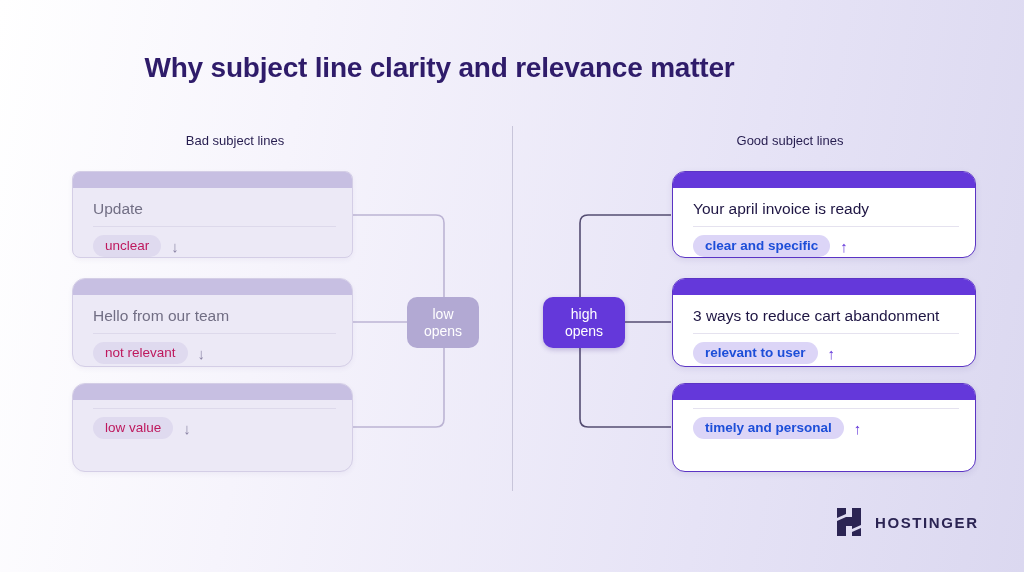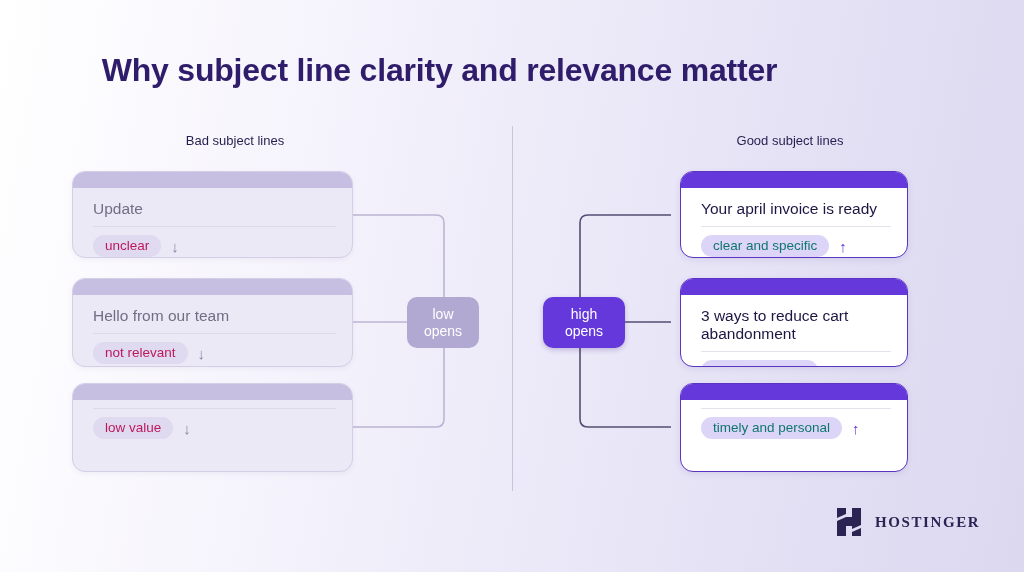--- a/index.html
+++ b/index.html
@@ -3,71 +3,70 @@
 <meta charset="utf-8">
 <style>
   html,body{margin:0;padding:0;background:#dcd9f0;}
   .stage{
     position:relative;width:1024px;height:572px;overflow:hidden;
     background:linear-gradient(100deg,#ffffff 0%,#f6f4fc 28%,#e6e3f6 70%,#dbd8f0 100%);
     font-family:"Liberation Sans","DejaVu Sans",sans-serif;
   }
   .main-title{
     position:absolute;top:52px;left:0;width:879px;text-align:center;
-    font-size:32px;font-weight:700;color:#2F1C6A;letter-spacing:-0.2px;
+    font-size:28px;font-weight:700;color:#2F1C6A;letter-spacing:-0.2px;
   }
   .col-heading{
     position:absolute;top:133px;width:250px;text-align:center;
     font-size:13px;color:#261D4F;
   }
   .col-heading.bad-h{left:110px;}
   .col-heading.good-h{left:665px;}
   .center-divider{
     position:absolute;left:512px;top:126px;width:1px;height:365px;background:#c8c5da;
   }
   svg.connectors{position:absolute;left:0;top:0;}
   .card{
     position:absolute;border-radius:13px;overflow:hidden;box-sizing:border-box;
   }
   .card.bad{
     left:72px;width:281px;background:#ECE9F6;border:1px solid #D4CEE6;
     box-shadow:0 2px 5px rgba(80,70,140,0.06);
   }
   .card.good{
-    left:672px;width:228px;background:#FFFFFF;border:1.5px solid #5B34C4;
+    left:672px;width:304px;background:#FFFFFF;border:1.5px solid #5B34C4;
     box-shadow:0 2px 6px rgba(60,40,130,0.10);
-    margin-left:8px;
   }
   .card-strip{height:16px;width:100%;}
   .bad .card-strip{background:#C7BFE2;}
   .good .card-strip{background:#6438DA;}
   .card-subject{margin:12px 20px 0 20px;font-size:15.5px;}
   .bad .card-subject{color:#716E84;}
   .good .card-subject{color:#1E1543;}
   .card-divider{margin:8px 16px 0 20px;border-top:1px solid;}
   .bad .card-divider{border-color:#DDD9EB;}
   .good .card-divider{border-color:#E5E2EF;}
   .pill-row{display:flex;align-items:center;margin:8px 20px 0 20px;gap:10px;}
   .pill{
     display:inline-block;padding:3px 12px 4px 12px;border-radius:12px;font-size:13.5px;white-space:nowrap;
   }
   .bad .pill{background:#DFDAEF;color:#be185d;}
-  .good .pill{background:#DCD5F7;color:#0f766e;}
+  .good .pill{background:#DCD5F7;color:#1d4ed8;font-weight:bold;}
   .trend-arrow{font-size:15px;line-height:1;}
   .bad .trend-arrow{color:#8B84A6;}
   .good .trend-arrow{color:#6438DA;}
   .node{
     position:absolute;top:297px;height:51px;border-radius:10px;
     display:flex;align-items:center;justify-content:center;text-align:center;
     color:#ffffff;font-size:14px;line-height:17px;padding:0 13px;box-sizing:border-box;
   }
   .node-low{left:407px;width:72px;background:#B2A9D3;}
   .node-high{left:543px;width:82px;background:#6438DA;box-shadow:0 2px 5px rgba(60,30,140,0.25);}
   .brand{
-    position:absolute;left:833px;top:506px;display:flex;align-items:center;gap:10px;font-family:Liberation Serif, serif;
+    position:absolute;left:833px;top:506px;display:flex;align-items:center;gap:10px;
   }
   .brand-text{
     font-size:15px;font-weight:700;letter-spacing:1.6px;color:#2B2453;
   }
 </style>
 </head>
 <body>
 
 <div class="stage">
 
@@ -82,21 +81,21 @@
     <g fill="none" stroke="#BCB4D4" stroke-width="1.6">
       <path d="M353 215 H436 Q444 215 444 223 V419 Q444 427 436 427 H353"></path>
       <path d="M353 322 H407"></path>
     </g>
     <g fill="none" stroke="#544D72" stroke-width="1.6">
       <path d="M671 215 H588 Q580 215 580 223 V419 Q580 427 588 427 H671"></path>
       <path d="M617 322 H671"></path>
     </g>
   </svg>
 
-  <div class="card bad" style="top:171px;height:87px;">
+  <div class="card bad" style="top:171px;height:87px;border-radius:8px;">
     <div class="card-strip"></div>
     <div class="card-subject">Update</div>
     <div class="card-divider"></div>
     <div class="pill-row">
       <span class="pill">unclear</span>
       <span class="trend-arrow">↓</span>
     </div>
   </div>
 
   <div class="card bad" style="top:278px;height:89px;">

